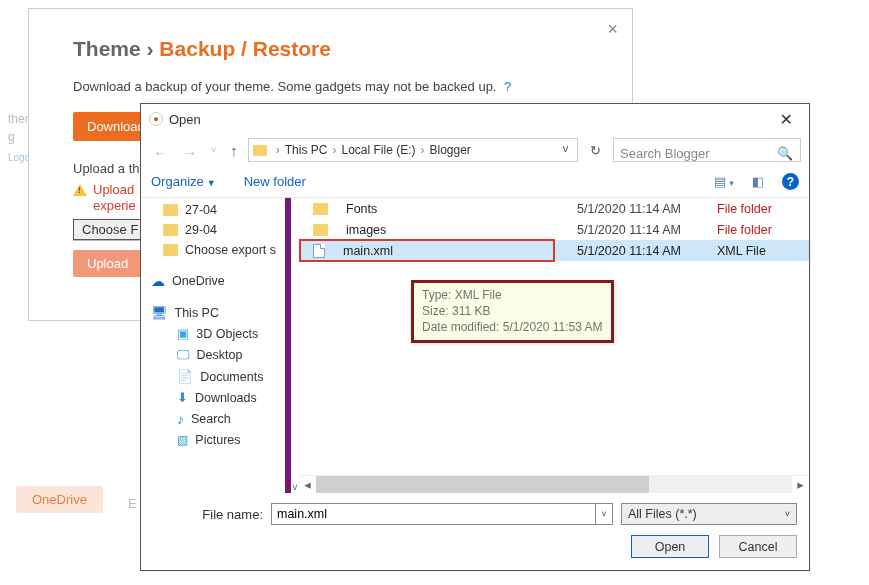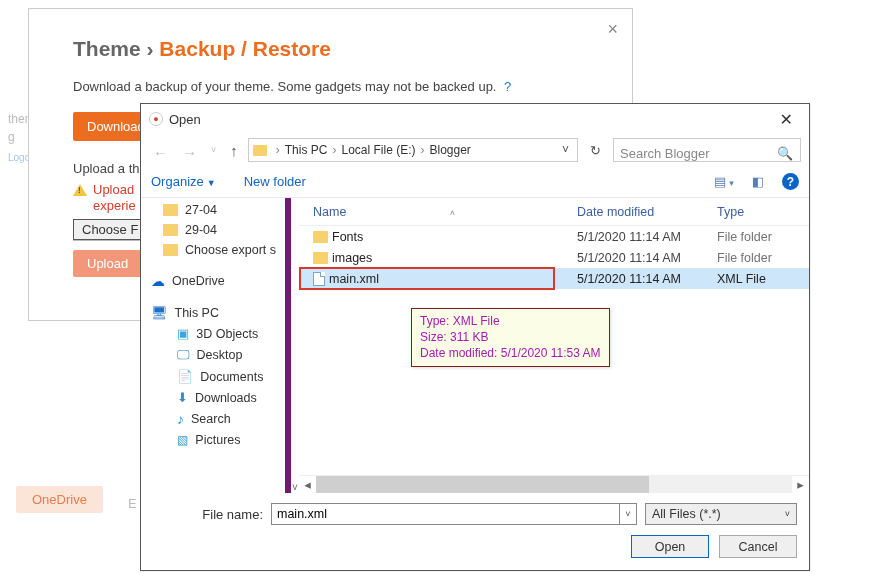--- a/index.html
+++ b/index.html
@@ -257,23 +257,23 @@
   .col-type { width: 92px; }
   .sort-arrow { font-size: 9px; color: #888; margin-left: 100px; }
 
   .list-rows { flex: 1; position: relative; }
   .row {
     display: flex; align-items: center;
     height: 21px;
     font-size: 12.5px;
     color: #222;
   }
-  .row .rname { flex: 1; padding-left: 14px; display: flex; align-items: center; gap: 4px; text-align: right; }
+  .row .rname { flex: 1; padding-left: 14px; display: flex; align-items: center; gap: 18px; text-align: right; }
   .row .rdate { width: 140px; color: #444; }
-  .row .rtype { width: 92px; color: #737373; }
+  .row .rtype { width: 92px; color: #b91c1c; }
   .row.selected {
     background: #cde6f9;
   }
   .row.selected .rdate, .row.selected .rtype { color: #222; }
   .highlight-box {
     position: absolute;
     border: 2px solid #d63a2a;
     pointer-events: none;
   }
   .file-ic {
@@ -289,26 +289,26 @@
     right: -1px; top: -1px;
     width: 4px; height: 4px;
     border-left: 1px solid #7aa7c9;
     border-bottom: 1px solid #7aa7c9;
     background: #fff;
   }
 
   .tooltip {
     position: absolute;
     background: #fbfde7;
-    border: 1px solid #7f1d1d;
+    border: 3px solid #7f1d1d;
     font-size: 12px;
     padding: 4px 8px;
     line-height: 1.35;
     box-shadow: 1px 1px 3px rgba(0,0,0,0.15);
-    color: #a21caf;
+    color: #737373;
     white-space: nowrap;
   }
 
   .scroll-row {
     display: flex; align-items: center;
     height: 18px;
     border-top: 1px solid #eee;
   }
   .scroll-left-btn, .scroll-right-btn {
     width: 17px; height: 17px;
@@ -342,21 +342,21 @@
   }
   .fn-drop {
     width: 17px; height: 22px;
     border: 1px solid #888; border-left: none;
     display: flex; align-items: center; justify-content: center;
     font-size: 9px; color: #444;
     margin-left: -8px;
     cursor: pointer;
   }
   .filter-select {
-    width: 152px; height: 22px;
+    width: 176px; height: 22px;
     border: 1px solid #888;
     background: #eee;
     padding: 0 6px;
     display: flex; align-items: center;
     font-size: 12.5px;
     cursor: pointer;
   }
   .filter-select .dd { margin-left: auto; font-size: 9px; }
 
   .btn-row {
@@ -510,28 +510,20 @@
       <div class="tree-item indent">
           <span class="pic-ic">▧</span>
           <span>Pictures</span>
         </div>
     </div>
     <div class="tree-filler">
         <div class="tree-down">˅</div>
       </div>
 
     <div class="listwrap">
-      <div class="list-head">
-        <div class="col-name">
-          <span>Name</span>
-          <span class="sort-arrow">˄</span>
-        </div>
-        <div class="col-date">Date modified</div>
-        <div class="col-type">Type</div>
-      </div>
 
       <div class="list-rows">
         <div class="row">
           <div class="rname">
               <div class="folder-ic"></div>
               <span>Fonts</span>
             </div>
           <div class="rdate">5/1/2020 11:14 AM</div>
           <div class="rtype">File folder</div>
         </div>

